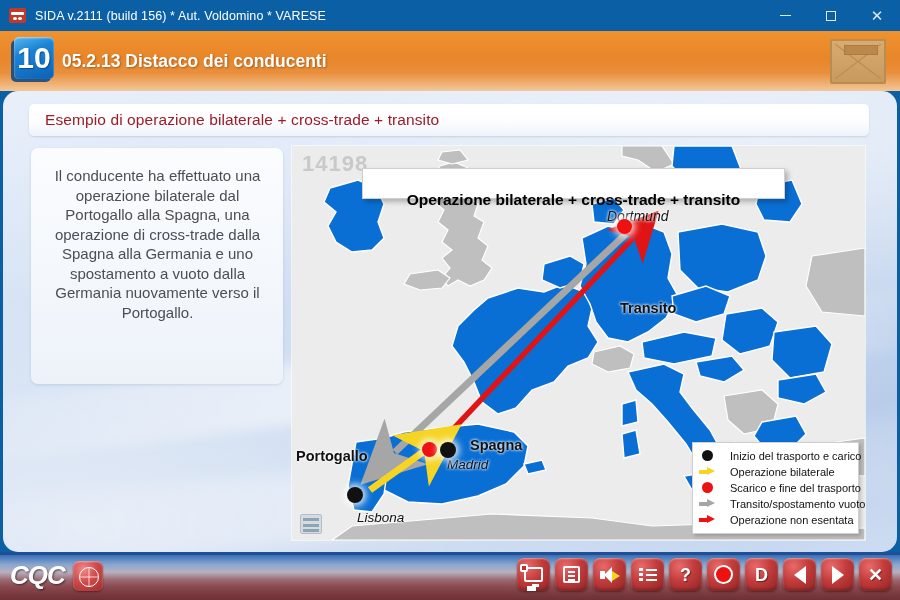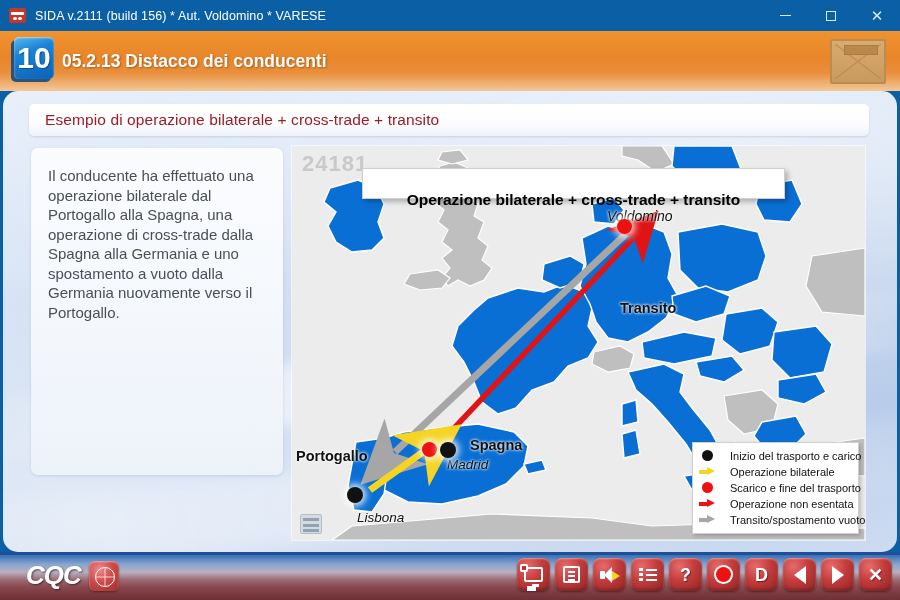--- a/index.html
+++ b/index.html
@@ -122,25 +122,26 @@
     box-shadow: 0 1px 2px rgba(60,90,130,.18);
     z-index:3;
   }
   .subtitle span {
     margin-left:16px; color:#9c1c28; font-size:15.5px;
     letter-spacing:.1px;
   }
 
   
   .textpanel {
-    position:absolute; left:28px; top:57px; width:252px; height:327px;
+    position:absolute; left:28px; top:57px; width:252px; height:236px;
     background: linear-gradient(180deg,#fbfcfe 0%, #f3f7fc 60%, #edf2f9 100%);
     border-radius:7px;
     box-shadow: 0 1px 3px rgba(60,90,130,.16);
     z-index:3;
+    text-align:center;
   }
   .textpanel p {
     margin:18px 16px 0 17px;
     color:#4a4f55; font-size:15px; line-height:19.5px;
   }
 
   
   .mapwrap {
     position:absolute; left:289px; top:55px; width:573px; height:394px;
     background:#ededed; overflow:hidden; z-index:3;
@@ -212,21 +213,21 @@
     background:
       linear-gradient(180deg, #2a5da8 0%, #3f74b8 8%, #8aa6cf 26%, #b9b0c0 42%,
                      #9c6a72 58%, #8b4a4f 72%, #7b3b40 86%, #6d3034 100%);
     overflow:hidden;
   }
   .bottombar::before {
     content:""; position:absolute; left:0; top:0; width:900px; height:3px;
     background:#1f4f96;
   }
   .cqc {
-    position:absolute; left:10px; top:8px; display:flex; align-items:center; gap:8px;margin-left:16px;
+    position:absolute; left:10px; top:8px; display:flex; align-items:center; gap:8px;
   }
   .cqc-text {
     color:#ffffff; font-size:26px; font-weight:bold; font-style:italic;
     letter-spacing:-1px; font-family:"Liberation Sans",sans-serif;
     text-shadow:1px 1px 2px rgba(0,0,0,.55);
   }
   .cqc-globe {
     width:30px; height:30px; border-radius:6px;
     background: radial-gradient(circle at 35% 28%, #f08a8a 0%, #d04a4a 45%, #9e2b2b 100%);
     box-shadow: inset 0 1px 2px rgba(255,255,255,.5), 0 1px 2px rgba(0,0,0,.4);
@@ -415,33 +416,33 @@
           </marker>
         </defs>
 
         <line x1="338" y1="84" x2="103" y2="306" stroke="#a6a6a6" stroke-width="7" marker-end="url(#ah-grey)"></line>
 
         <line x1="151" y1="294" x2="341" y2="92" stroke="#e01414" stroke-width="5.5" marker-end="url(#ah-red)"></line>
 
         <line x1="78" y1="344" x2="131" y2="306" stroke="#f5d423" stroke-width="7" marker-end="url(#ah-yellow)"></line>
       </svg>
 
-      <div class="wm">24181</div>
+      <div class="wm">14198</div>
       <div class="wm2"></div>
 
       <div class="dot dot-red" style="left:325px; top:73px;  width:15px; height:15px;"></div>
       <div class="dot dot-red" style="left:130px; top:296px; width:15px; height:15px;"></div>
       <div class="dot dot-black" style="left:148px; top:296px; width:16px; height:16px;"></div>
       <div class="dot dot-black" style="left:55px;  top:341px; width:16px; height:16px;"></div>
 
       <div class="callout">
         <span>Operazione bilaterale + cross-trade + transito</span>
       </div>
 
-      <div class="citylabel lbl-dortmund">Voldomino</div>
+      <div class="citylabel lbl-dortmund">Dortmund</div>
       <div class="citylabel lbl-germania">Transito</div>
       <div class="citylabel lbl-spagna">Spagna</div>
       <div class="citylabel lbl-madrid">Madrid</div>
       <div class="citylabel lbl-portogallo">Portogallo</div>
       <div class="citylabel lbl-lisbona">Lisbona</div>
 
       <div class="legend">
         <div class="legend-row">
           <span class="legend-mark">
             <span class="lg-dot" style="background:#111111"></span>
@@ -459,35 +460,35 @@
         </div>
         <div class="legend-row">
           <span class="legend-mark">
             <span class="lg-dot" style="background:#ee1111"></span>
           </span>
           <span class="legend-text">Scarico e fine del trasporto</span>
         </div>
         <div class="legend-row">
           <span class="legend-mark">
             <span class="lg-arrow">
+                <i style="background:#a6a6a6"></i>
+                <b style="border-left:8px solid #a6a6a6"></b>
+              </span>
+          </span>
+          <span class="legend-text">Transito/spostamento vuoto</span>
+        </div>
+        <div class="legend-row">
+          <span class="legend-mark">
+            <span class="lg-arrow">
                 <i style="background:#ee1111"></i>
                 <b style="border-left:8px solid #ee1111"></b>
               </span>
           </span>
           <span class="legend-text">Operazione non esentata</span>
         </div>
-        <div class="legend-row">
-          <span class="legend-mark">
-            <span class="lg-arrow">
-                <i style="background:#a6a6a6"></i>
-                <b style="border-left:8px solid #a6a6a6"></b>
-              </span>
-          </span>
-          <span class="legend-text">Transito/spostamento vuoto</span>
-        </div>
       </div>
     </div>
   </div>
 
   <div class="bottombar">
     <div class="cqc">
       <span class="cqc-text">CQC</span>
       <span class="cqc-globe"></span>
     </div>
 

